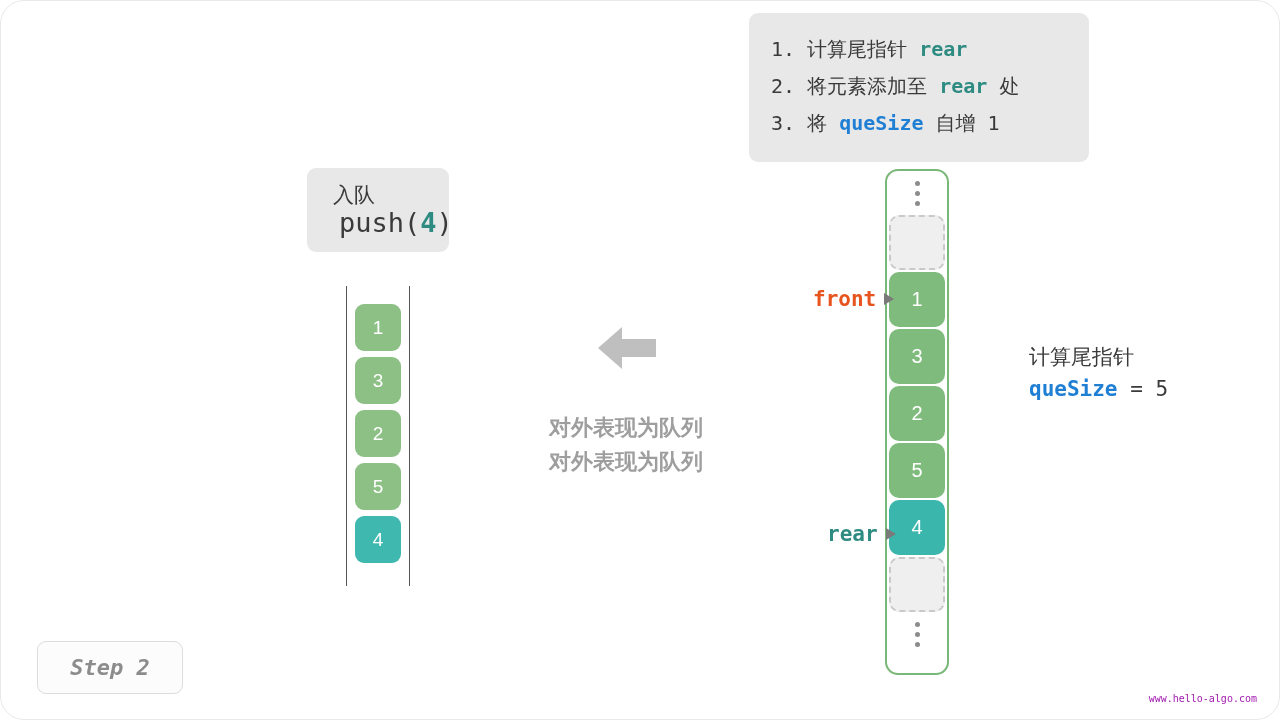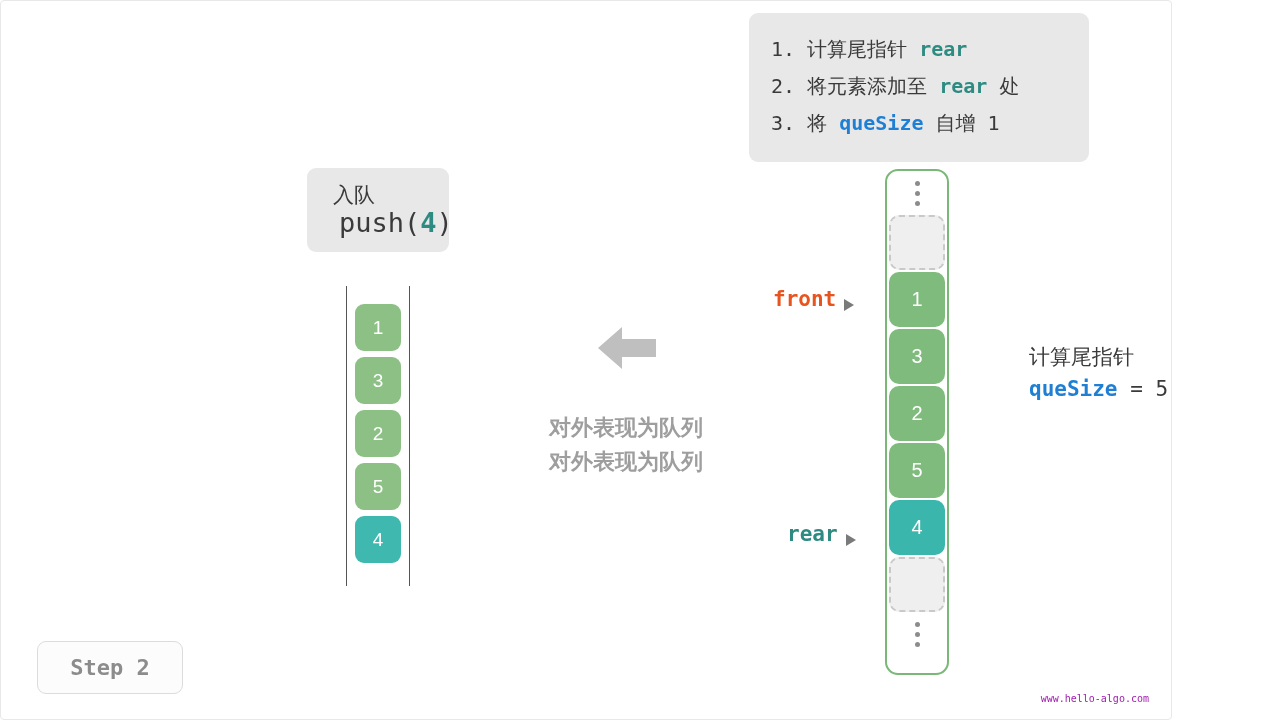--- a/index.html
+++ b/index.html
@@ -5,25 +5,25 @@
   html, body {
     margin: 0;
     padding: 0;
     background: #ffffff;
   }
   body {
     font-family: "Liberation Sans", "DejaVu Sans", sans-serif;
   }
   #canvas {
     position: relative;
-    width: 1172px;
+    width: 1280px;
     height: 720px;
     background: #ffffff;
     border: 1px solid #e8e8e8;
-    border-radius: 4px;
+    border-radius: 24px;
     box-sizing: border-box;
     overflow: hidden;
   }
 
   
   #instruction-panel {
     position: absolute;
     left: 748px;
     top: 12px;
     width: 340px;
@@ -180,25 +180,26 @@
   .acell.teal  { background: #3bb6ad; }
   .acell.empty {
     background: #efefef;
     border: 2px dashed #c9c9c9;
   }
 
   
   .pointer-label {
     position: absolute;
     display: flex;
-    align-items: flex-end;
+    align-items: center;
     gap: 8px;
     font-family: "DejaVu Sans Mono", "Liberation Mono", monospace;
     font-size: 21px;
     font-weight: bold;
+    margin-left: 40px;
   }
   #pointer-front {
     left: 772px;
     top: 286px;
     color: #e8541e;
   }
   #pointer-rear {
     left: 786px;
     top: 521px;
     color: #2e8b82;
@@ -242,20 +243,21 @@
     border-radius: 9px;
     background: #fcfcfc;
     display: flex;
     align-items: center;
     justify-content: center;
     font-family: "DejaVu Sans Mono", "Liberation Mono", monospace;
     font-size: 22px;
     font-weight: bold;
     color: #8c8c8c;
     box-sizing: border-box;
+    font-style: italic;
   }
 
   
   #watermark {
     position: absolute;
     right: 22px;
     bottom: 15px;
     font-family: "DejaVu Sans Mono", "Liberation Mono", monospace;
     font-size: 10px;
     color: #a21caf;

